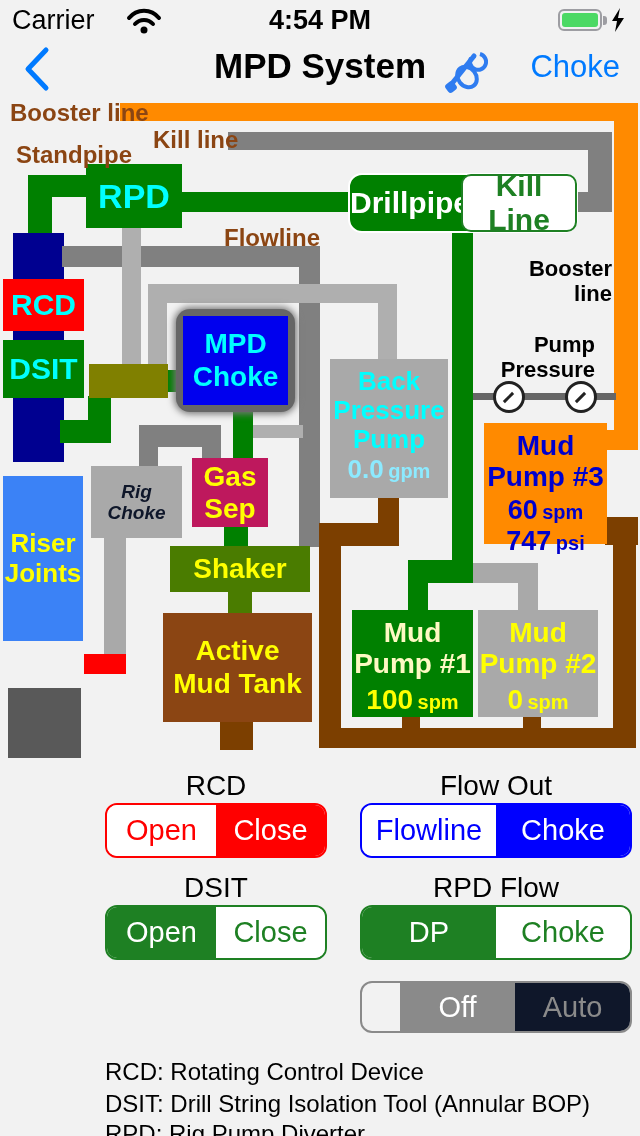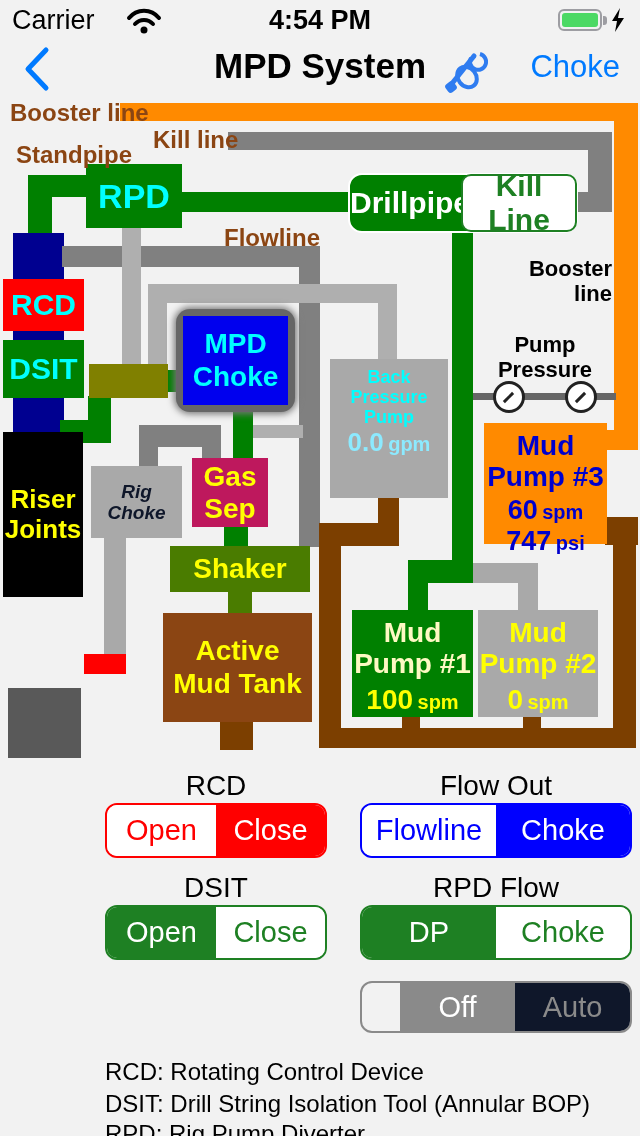--- a/index.html
+++ b/index.html
@@ -170,21 +170,21 @@
 
   <div class="p" style="left:89px;top:364px;width:79px;height:34px;background:#808000;"></div>
 
   <div class="box" style="left:176px;top:309px;width:119px;height:103px;background:#666;border-radius:14px;box-shadow:0 0 7px 2px #777;">
     <div style="position:absolute;left:7px;top:7px;right:7px;bottom:7px;background:#0000ee;display:flex;align-items:center;justify-content:center;">
       <span style="color:#00ffff;font-size:28px;font-weight:700;line-height:1.15;">MPD Choke</span>
     </div>
   </div>
 
   <div class="box" style="left:330px;top:359px;width:118px;height:139px;background:#a9a9a9;justify-content:flex-start;padding-top:8px;">
-    <span style="color:#00ffff;font-size:18px;line-height:1.12;">Back Pressure Pump</span>
+    <span style="color:#00ffff;font-size:26px;line-height:1.12;">Back Pressure Pump</span>
     <div class="vline" style="color:#8ceaff;">
       <span style="font-size:26px;">0.0</span>
       <span class="u">gpm</span>
     </div>
   </div>
 
   <div class="box" style="left:484px;top:423px;width:123px;height:121px;background:#ff8a00;justify-content:flex-start;padding-top:8px;">
     <span style="color:#0000cd;font-size:28px;line-height:1.1;">Mud Pump #3</span>
     <div class="vline" style="color:#0000cd;margin-top:2px;">
       <span style="font-size:27px;">60</span>
@@ -201,21 +201,21 @@
   </div>
 
   <div class="box" style="left:192px;top:458px;width:76px;height:69px;background:#be185d;">
     <span style="color:#ffff00;font-size:28px;line-height:1.12;">Gas Sep</span>
   </div>
 
   <div class="box" style="left:170px;top:546px;width:140px;height:46px;background:#4a7c00;">
     <span style="color:#ffff00;font-size:28px;">Shaker</span>
   </div>
 
-  <div class="box" style="left:3px;top:432px;width:80px;height:165px;background:#000000;">
+  <div class="box" style="left:3px;top:476px;width:80px;height:165px;background:#3b82f6;">
     <span style="color:#ffff00;font-size:26px;line-height:1.15;">Riser Joints</span>
   </div>
 
 
   <div class="box" style="left:163px;top:613px;width:149px;height:109px;background:#8b4513;">
     <span style="color:#ffff00;font-size:28px;line-height:1.15;">Active Mud Tank</span>
   </div>
 
   <div class="box" style="left:352px;top:610px;width:121px;height:107px;background:#008000;justify-content:flex-start;padding-top:8px;">
     <span style="color:#fef9c3;font-size:28px;line-height:1.1;">Mud Pump #1</span>
@@ -238,21 +238,21 @@
     </div>
   <div class="gauge" style="left:565px;top:381px;">
       <span class="needle"></span>
     </div>
 
   <div class="dlabel" style="left:10px;top:99px;">Booster line</div>
   <div class="dlabel" style="left:16px;top:141px;">Standpipe</div>
   <div class="dlabel" style="left:153px;top:126px;">Kill line</div>
   <div class="dlabel" style="left:224px;top:224px;">Flowline</div>
   <div class="klabel" style="left:520px;top:256px;width:92px;text-align:right;">Booster line</div>
-  <div class="klabel" style="left:495px;top:332px;width:100px;text-align:center;">Pump Pressure</div>
+  <div class="klabel" style="left:495px;top:332px;width:100px;text-align:right;">Pump Pressure</div>
 
   <div class="ctl-label" style="left:105px;top:770px;width:222px;">RCD</div>
   <div class="ctl-label" style="left:360px;top:770px;width:272px;">Flow Out</div>
 
   <div class="seg seg-rcd" style="left:105px;top:803px;width:222px;height:55px;">
     <span class="a">Open</span>
     <span class="b">Close</span>
   </div>
   <div class="seg seg-flow" style="left:360px;top:803px;width:272px;height:55px;">
     <span class="a">Flowline</span>

